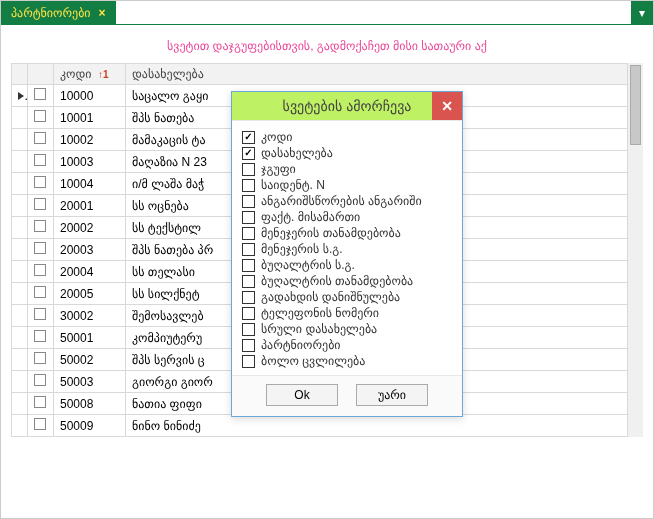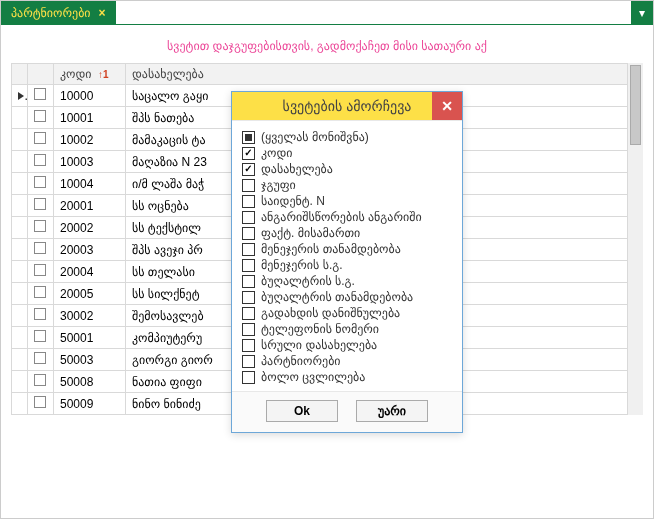--- a/index.html
+++ b/index.html
@@ -106,21 +106,21 @@
   .dialog {
     position: absolute;
     left: 230px;
     top: 90px;
     width: 232px;
     background: #fff;
     border: 1px solid #6da7d8;
     box-shadow: 0 2px 8px rgba(0,0,0,0.15);
   }
   .dlg-title {
-    background: #fde047;
+    background: #bef264;
     color: #444;
     text-align: center;
     padding: 6px 0;
     font-size: 14px;
     position: relative;
     border-bottom: 1px solid #e8e8e8;
   }
   .dlg-close {
     position:absolute; right:0; top:0; width:30px; height:100%;
     background:#d9534f; color:#fff; display:flex; align-items:center; justify-content:center;
@@ -144,21 +144,20 @@
   .chk.indet::after { content:""; width:7px; height:7px; background:#333; }
   .chk.checked::after { content:"✓"; font-weight:bold; }
   .dlg-footer {
     display:flex; justify-content:center; gap:18px;
     padding:8px 0 10px; background:#fafafa; border-top:1px solid #e8e8e8;
   }
   .dlg-btn {
     min-width:72px; padding:3px 2px; border:1px solid #aaa;
     background:#f4f4f4; cursor:pointer; font-size:12px;
     text-align:center;
-    font-weight:bold;
   }
 </style>
 </head>
 <body>
 
 <div class="tab-bar">
   <div class="tab">
     <span>პარტნიორები</span>
     <span class="tab-close">×</span>
   </div>
@@ -223,21 +222,21 @@
         <tr>
           <td class="col-indicator"></td>
           <td class="col-check"><span class="row-chk"></span></td>
           <td class="col-code">20002</td>
           <td class="col-name">სს ტექსტილ</td>
         </tr>
         <tr>
           <td class="col-indicator"></td>
           <td class="col-check"><span class="row-chk"></span></td>
           <td class="col-code">20003</td>
-          <td class="col-name">შპს ავეჯი პრ</td>
+          <td class="col-name">შპს ნათება პრ</td>
         </tr>
         <tr>
           <td class="col-indicator"></td>
           <td class="col-check"><span class="row-chk"></span></td>
           <td class="col-code">20004</td>
           <td class="col-name">სს თელასი</td>
         </tr>
         <tr>
           <td class="col-indicator"></td>
           <td class="col-check"><span class="row-chk"></span></td>
@@ -248,20 +247,26 @@
           <td class="col-indicator"></td>
           <td class="col-check"><span class="row-chk"></span></td>
           <td class="col-code">30002</td>
           <td class="col-name">შემოსავლებ</td>
         </tr>
         <tr>
           <td class="col-indicator"></td>
           <td class="col-check"><span class="row-chk"></span></td>
           <td class="col-code">50001</td>
           <td class="col-name">კომპიუტერუ</td>
+        </tr>
+        <tr>
+          <td class="col-indicator"></td>
+          <td class="col-check"><span class="row-chk"></span></td>
+          <td class="col-code">50002</td>
+          <td class="col-name">შპს სერვის ც</td>
         </tr>
         <tr>
           <td class="col-indicator"></td>
           <td class="col-check"><span class="row-chk"></span></td>
           <td class="col-code">50003</td>
           <td class="col-name">გიორგი გიორ</td>
         </tr>
         <tr>
           <td class="col-indicator"></td>
           <td class="col-check"><span class="row-chk"></span></td>
@@ -283,24 +288,20 @@
 
 <div class="dialog">
   <div class="dlg-title">
     <span>სვეტების ამორჩევა</span>
     <div class="dlg-close">
       <span>✕</span>
     </div>
   </div>
   <div class="dlg-body" id="dlg-body">
       <div class="chk-row">
-        <span class="chk indet"></span>
-        <span>(ყველას მონიშვნა)</span>
-      </div>
-      <div class="chk-row">
         <span class="chk checked"></span>
         <span>კოდი</span>
       </div>
       <div class="chk-row">
         <span class="chk checked"></span>
         <span>დასახელება</span>
       </div>
       <div class="chk-row">
         <span class="chk"></span>
         <span>ჯგუფი</span>

